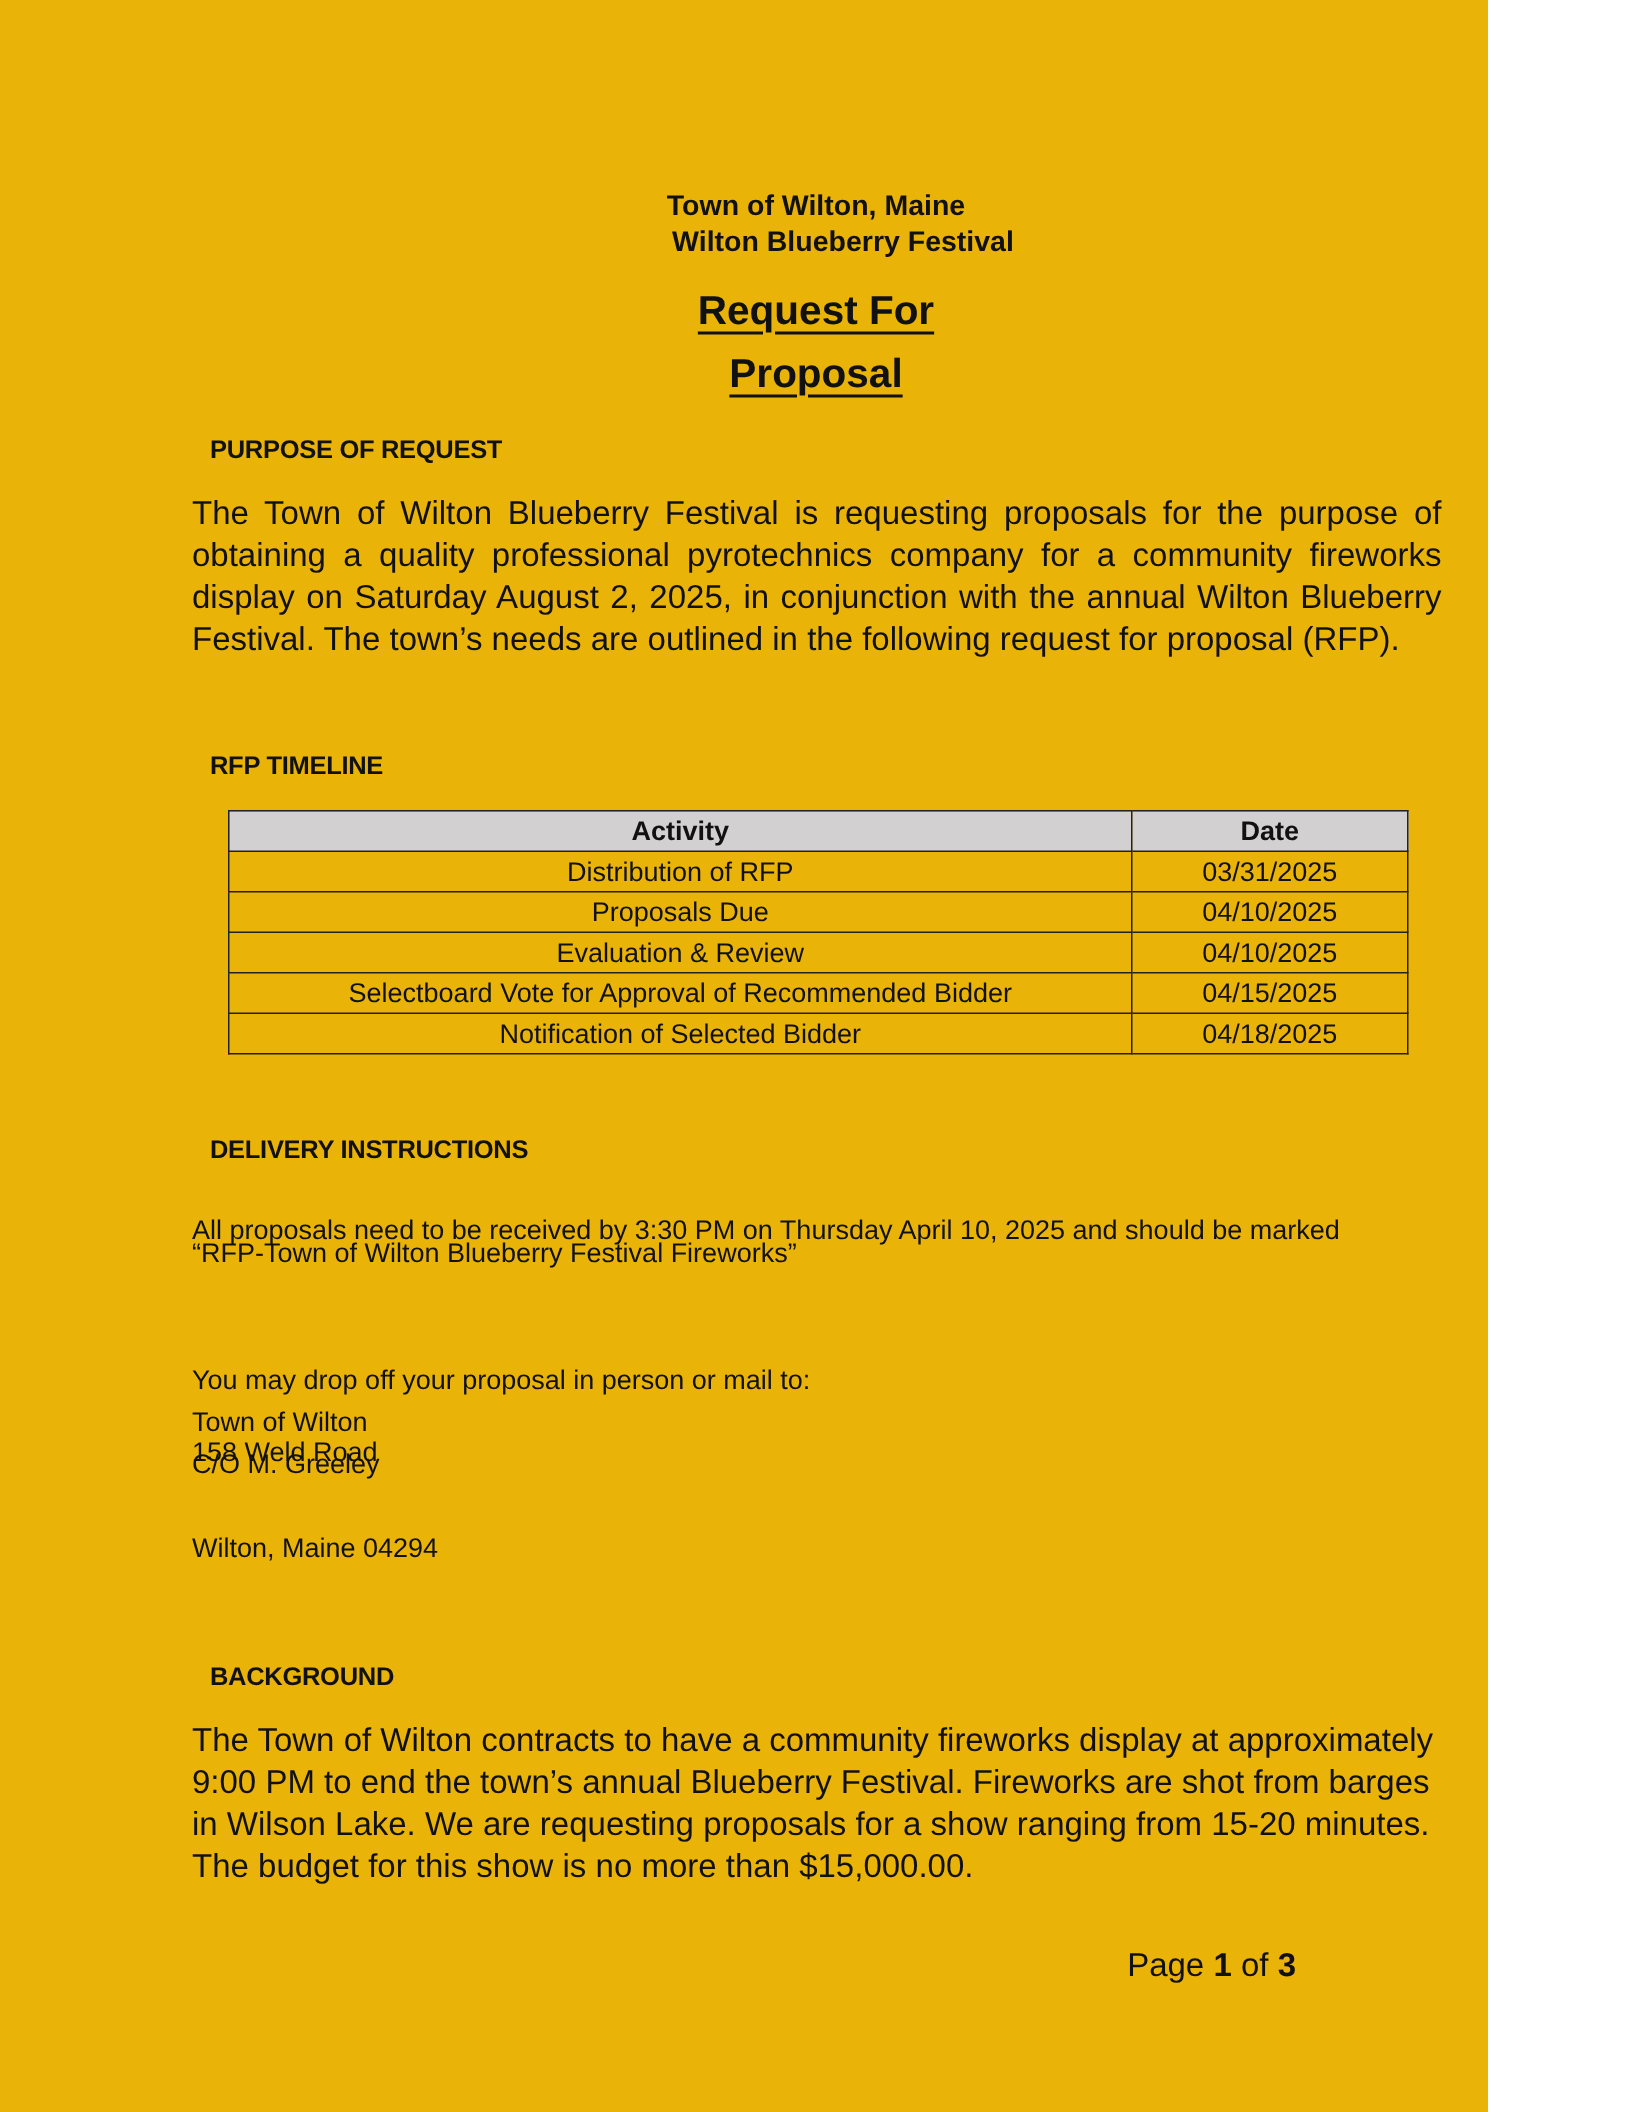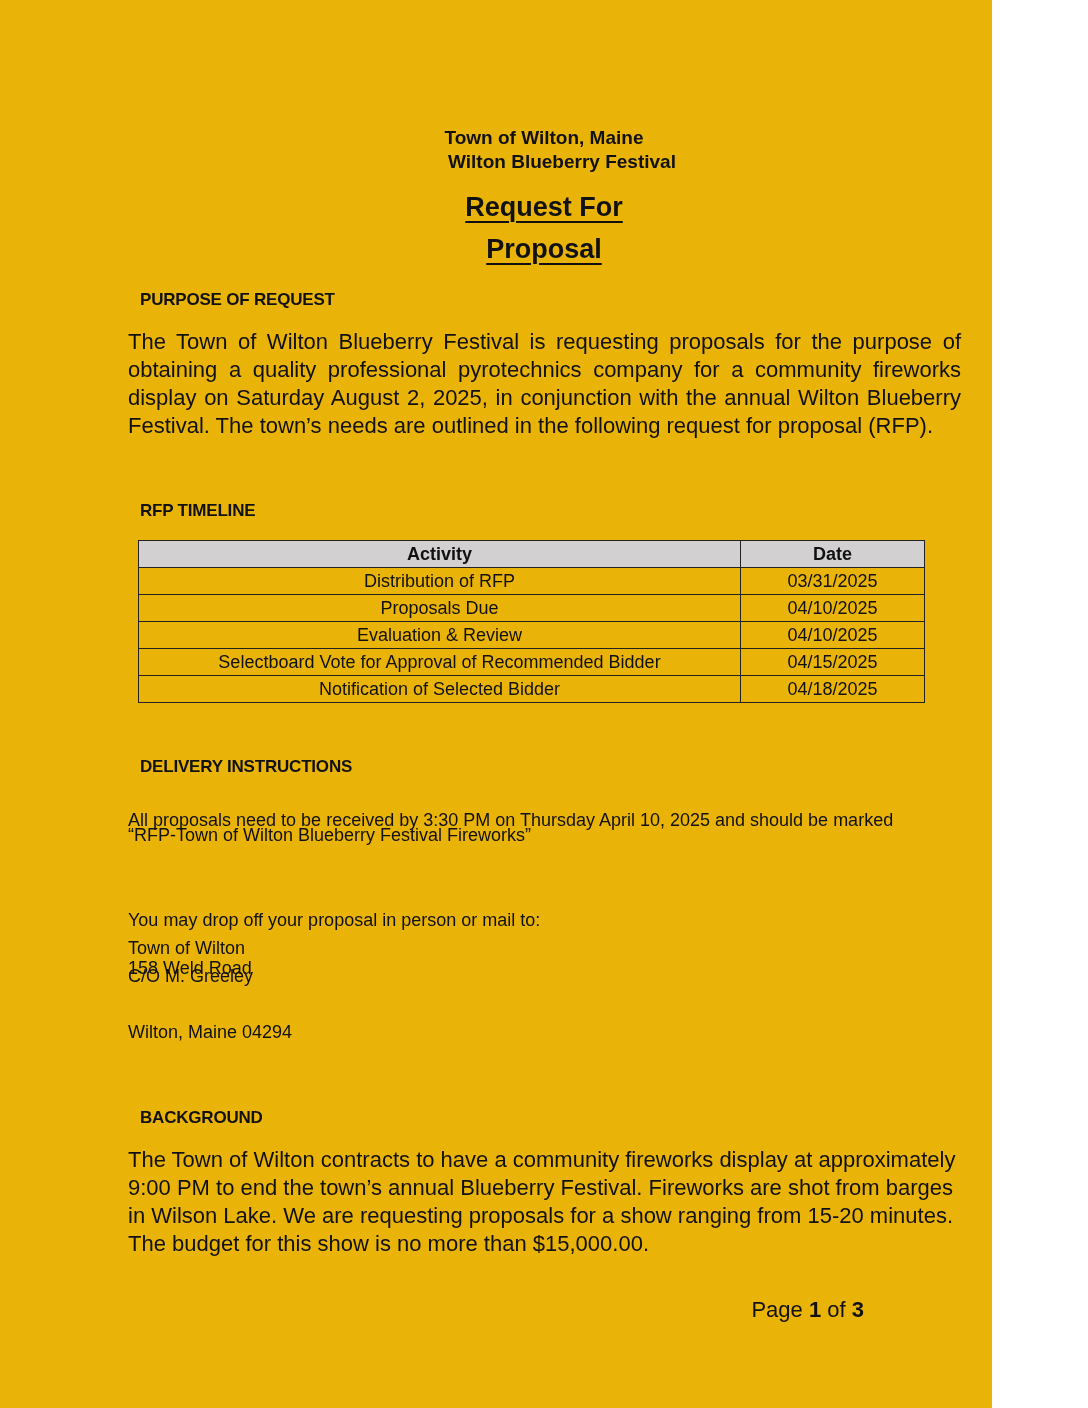--- a/index.html
+++ b/index.html
@@ -9,21 +9,21 @@
   }
   .page { position: absolute; left: 0; top: 0; width: 992px; height: 1408px; background: #eab308; }
   .center { position: absolute; left: 0; width: 1088px; text-align: center; }
   .hdr { font-weight: bold; font-size: 19px; line-height: 24px; }
   .title { font-weight: bold; font-size: 27px; text-decoration: underline; text-underline-offset: 5px; text-decoration-thickness: 2px; }
   .section { position: absolute; left: 128px; font-weight: bold; font-size: 17px; letter-spacing: -0.2px; margin-left: 12px; }
   .para { position: absolute; left: 128px; width: 833px; font-size: 22px; line-height: 28px; }
   .justify { text-align: justify; text-align-last: left; }
   .line { position: absolute; left: 128px; font-size: 18px; white-space: nowrap; }
   table.tl {
-    position: absolute; left: 138px; top: 540px; width: 787px;
+    position: absolute; left: 152px; top: 540px; width: 787px;
     border-collapse: collapse; font-size: 18px;
   }
   table.tl th, table.tl td { border: 1.5px solid #222; height: 26px; padding: 0 9px; }
   table.tl th { background: #d2d0d0; font-weight: bold; text-align: center; font-size: 18px; }
   table.tl td.act { text-align: center; }
   table.tl td.dt { text-align: center; width: 165px; }
   a.email { color: #1f5fbf; text-decoration: underline; }
   .footer { position: absolute; right: 128px; top: 1297px; font-size: 22px; }
 </style>
 </head>

